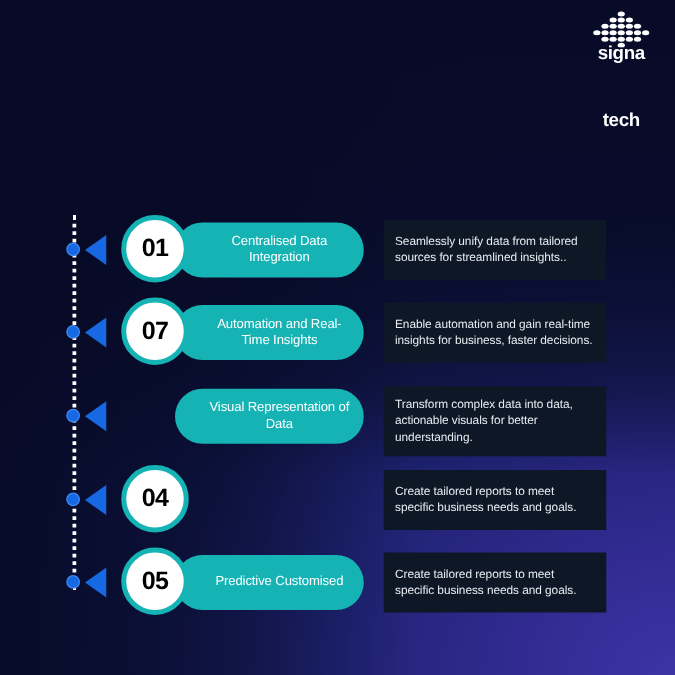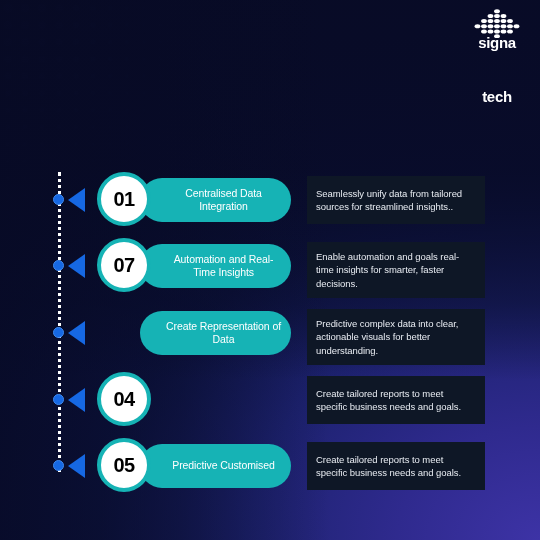--- a/index.html
+++ b/index.html
@@ -397,31 +397,31 @@
       <div class="row" style="top:238px">
         <div class="node"></div>
         <div class="arrow"></div>
         <div class="pill">
           <span class="pill-label">Automation and Real-Time Insights</span>
         </div>
         <div class="circle">
           <span class="circle-num">07</span>
         </div>
         <div class="desc">
-          <span class="desc-text">Enable automation and goals real-time insights for smarter, faster decisions.</span>
+          <span class="desc-text">Enable automation and gain real-time insights for business, faster decisions.</span>
         </div>
       </div>
       <div class="row" style="top:305px">
         <div class="node"></div>
         <div class="arrow"></div>
         <div class="pill">
-          <span class="pill-label">Create Representation of Data</span>
+          <span class="pill-label">Visual Representation of Data</span>
         </div>
         <div class="desc">
-          <span class="desc-text">Predictive complex data into clear, actionable visuals for better understanding.</span>
+          <span class="desc-text">Transform complex data into data, actionable visuals for better understanding.</span>
         </div>
       </div>
       <div class="row" style="top:372px">
         <div class="node"></div>
         <div class="arrow"></div>
         <div class="circle">
           <span class="circle-num">04</span>
         </div>
         <div class="desc">
           <span class="desc-text">Create tailored reports to meet specific business needs and goals.</span>

